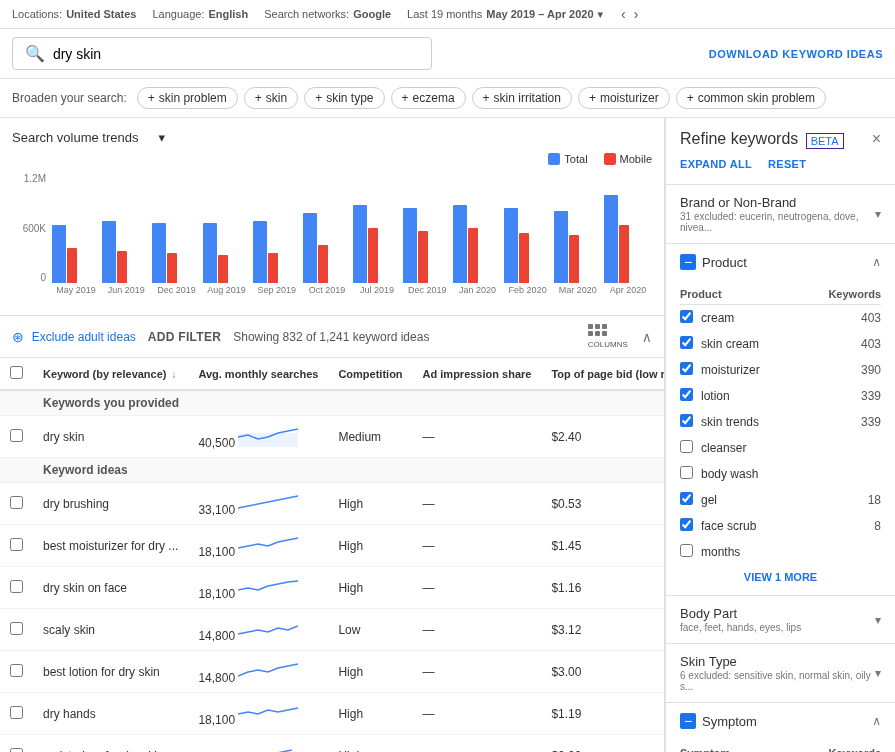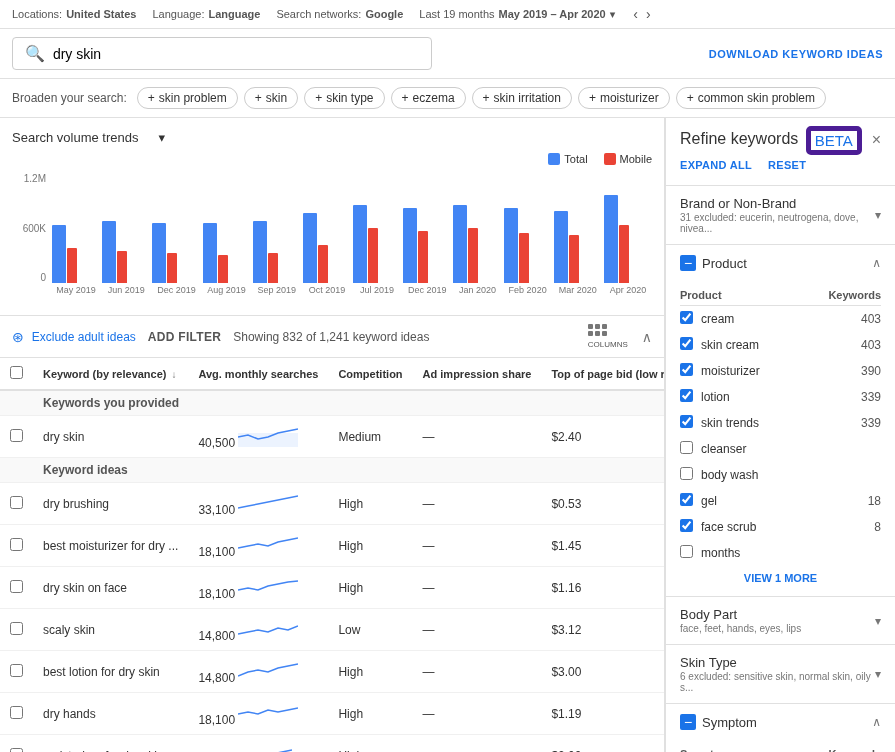--- a/index.html
+++ b/index.html
@@ -69,21 +69,21 @@
     .keyword-cell { color: #333; }
     .sort-icon { color: #777; font-size: 10px; margin-left: 2px; }
 
     
     .sparkline { width: 60px; height: 24px; }
 
     
     .right-panel { width: 230px; min-width: 230px; background: #fff; border-left: 1px solid #e0e0e0; overflow-y: auto; font-size: 12px; }
     .right-header { display: flex; align-items: center; justify-content: space-between; padding: 12px 14px 6px; }
     .right-title { font-size: 16px; font-weight: 400; color: #333; }
-    .beta-badge { font-size: 15px; color: #1a73e8; border: 5px solid #4c1d95; border-radius: 5px; padding: 1px 4px; margin-left: 4px; vertical-align: middle; }
+    .beta-badge { font-size: 11px; color: #1a73e8; border: 1px solid #4c1d95; border-radius: 0; padding: 1px 4px; margin-left: 4px; vertical-align: middle; }
     .close-btn { cursor: pointer; color: #777; font-size: 16px; border: none; background: none; }
     .right-actions { display: flex; gap: 16px; padding: 4px 14px 14px; border-bottom: 1px solid #e0e0e0; }
     .action-link { color: #1a73e8; font-size: 11px; font-weight: bold; cursor: pointer; letter-spacing: 0.3px; }
 
     
     .refine-section { border-bottom: 1px solid #e0e0e0; }
     .refine-section-header { display: flex; align-items: center; justify-content: space-between; padding: 10px 14px; cursor: pointer; }
     .refine-section-title { font-size: 13px; color: #333; font-weight: 500; }
     .refine-section-subtitle { font-size: 10px; color: #777; margin-top: 1px; }
     .chevron { color: #777; font-size: 12px; }
@@ -103,21 +103,21 @@
 </head>
 <body>
 
 <div class="top-bar">
   <span>
     <span>Locations:</span>
     <strong>United States</strong>
   </span>
   <span>
     <span>Language:</span>
-    <strong>Language</strong>
+    <strong>English</strong>
   </span>
   <span>
     <span>Search networks:</span>
     <strong>Google</strong>
   </span>
   <span class="date-range">
     <span>Last 19 months</span>
     <strong>May 2019 – Apr 2020</strong>
     <span>▾</span>
   </span>

